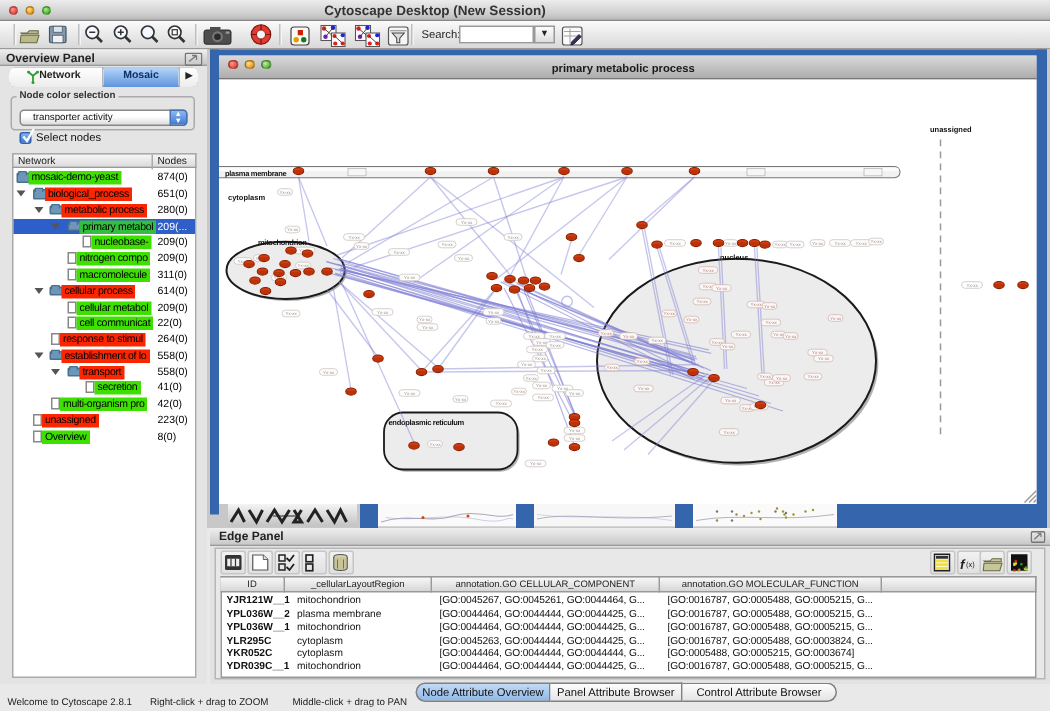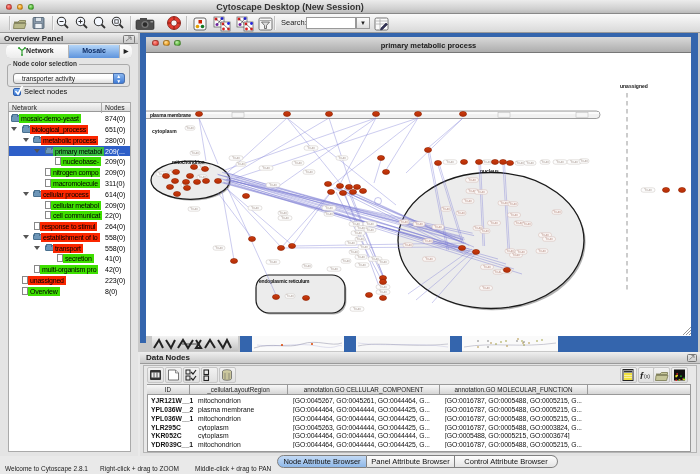--- a/index.html
+++ b/index.html
@@ -31,21 +31,21 @@
 .tnum{position:absolute;left:96px;top:1px;font-size:7px;color:#000;}
 .arrow{position:absolute;top:3px;width:0;height:0;border-left:3px solid transparent;border-right:3px solid transparent;border-top:4px solid #555;}
 .folder{position:absolute;top:2px;width:9px;height:6.5px;background:#6d96b8;border:1px solid #49708f;border-radius:1px;}
 .folder:before{content:"";position:absolute;left:0;top:-2px;width:4px;height:2px;background:#6d96b8;border:1px solid #49708f;border-bottom:none;border-radius:1px 1px 0 0;}
 .ficon{position:absolute;top:1px;width:6px;height:8px;background:#fff;border:1px solid #888;}
 
 .mdi{left:138px;top:33px;width:562px;height:319px;background:#c8c8c8;}
 .winborder{background:#3465ad;}
 .wtitle{left:146px;top:37px;width:545px;height:16px;background:linear-gradient(#d9d9d9,#adadad);border-bottom:1px solid #777;}
 .wtl{border-radius:50%;width:6.5px;height:6.5px;top:39.5px;}
-.wtext{left:156px;top:41px;width:545px;text-align:center;font-size:7.5px;font-weight:bold;color:#1a1a1a;}
+.wtext{left:143px;top:41px;width:545px;text-align:center;font-size:7.5px;font-weight:bold;color:#1a1a1a;}
 .canvas{left:146px;top:53px;width:545px;height:283px;background:#fff;overflow:hidden;}
 
 .dptitle{left:140px;top:352px;width:560px;height:12px;background:linear-gradient(#efefef,#c9c9c9);border-bottom:1px solid #9a9a9a;font-size:8px;font-weight:bold;color:#222;padding:1px 0 0 6px;}
 .dpbody{left:140px;top:364px;width:560px;height:92px;background:#e2e2e2;}
 .dpinner{left:143px;top:365px;width:554px;height:88px;background:#e8e8e8;border:1px solid #b5b5b5;}
 .dbtn{position:absolute;width:17px;height:16px;border:1px solid #c6c6c6;border-radius:2px;background:linear-gradient(#f2f2f2,#e0e0e0);}
 .table{left:147px;top:384px;width:544px;height:68px;background:#fff;border:1px solid #999;}
 .th{position:absolute;top:384px;height:11px;background:linear-gradient(#f8f8f8,#d6d6d6);border:1px solid #999;border-left:none;font-size:6.3px;color:#222;text-align:center;line-height:10px;overflow:hidden;}
 .td{position:absolute;font-size:6.8px;color:#111;white-space:nowrap;overflow:hidden;}
 .btab{position:absolute;top:455px;height:13px;font-size:7.5px;line-height:12px;text-align:center;color:#111;border:1px solid #808080;}
@@ -708,21 +708,21 @@
 <circle cx="75" cy="5" r="0.8" fill="#999933"></circle>
 <circle cx="62" cy="6" r="0.8" fill="#777"></circle>
 <circle cx="45" cy="10" r="0.8" fill="#aa8833"></circle>
 <circle cx="62" cy="9" r="0.8" fill="#999933"></circle>
 <circle cx="39" cy="6" r="0.8" fill="#999933"></circle>
 <circle cx="26" cy="5" r="0.8" fill="#777"></circle>
 <circle cx="16" cy="5" r="0.8" fill="#777"></circle>
 <circle cx="26" cy="11" r="0.8" fill="#777"></circle>
 </svg>
 <div class="abs winborder" style="left:558px;top:336px;width:140px;height:16px"></div>
-<div class="abs dptitle">Data Nodes</div>
+<div class="abs dptitle">Edge Panel</div>
 <svg class="abs" style="left:687px;top:354px" width="10" height="8" viewBox="0 0 10 8">
 <rect x="0.5" y="0.5" width="9" height="7" rx="1" fill="none" stroke="#777" stroke-width="1"></rect>
 <path d="M2.5 5.5 L7 1.5 M7 1.5 h-2.5 M7 1.5 v2.5" stroke="#777" stroke-width="0.8" fill="none"></path>
   </svg>
 <div class="abs dpbody"></div>
 <div class="abs dpinner"></div>
 <div class="dbtn" style="left:147px;top:367px"></div>
 <div class="dbtn" style="left:165px;top:367px"></div>
 <div class="dbtn" style="left:183px;top:367px"></div>
 <div class="dbtn" style="left:201px;top:367px"></div>
@@ -811,17 +811,17 @@
 <div class="td" style="left:293px;top:423.55px;width:146px;letter-spacing:-0.1px">[GO:0045263, GO:0044444, GO:0044425, G...</div>
 <div class="td" style="left:445px;top:423.55px;width:143px;letter-spacing:-0.1px">[GO:0016787, GO:0005488, GO:0003824, G...</div>
 <div class="td" style="left:151px;top:432.3px;width:42px;font-weight:bold">YKR052C</div>
 <div class="td" style="left:198px;top:432.3px;width:88px">cytoplasm</div>
 <div class="td" style="left:293px;top:432.3px;width:146px;letter-spacing:-0.1px">[GO:0044464, GO:0044444, GO:0044444, G...</div>
 <div class="td" style="left:445px;top:432.3px;width:143px;letter-spacing:-0.1px">[GO:0005488, GO:0005215, GO:0003674]</div>
 <div class="td" style="left:151px;top:441.05px;width:42px;font-weight:bold">YDR039C__1</div>
 <div class="td" style="left:198px;top:441.05px;width:88px">mitochondrion</div>
 <div class="td" style="left:293px;top:441.05px;width:146px;letter-spacing:-0.1px">[GO:0044464, GO:0044444, GO:0044425, G...</div>
 <div class="td" style="left:445px;top:441.05px;width:143px;letter-spacing:-0.1px">[GO:0016787, GO:0005488, GO:0005215, G...</div>
-<div class="btab" style="left:277px;width:90px;background:linear-gradient(#c3daf5,#8fb8e8);border-radius:7px 0 0 7px;">Node Attribute Browser</div>
+<div class="btab" style="left:277px;width:90px;background:linear-gradient(#c3daf5,#8fb8e8);border-radius:7px 0 0 7px;">Node Attribute Overview</div>
 <div class="btab" style="left:367px;width:88px;background:linear-gradient(#fdfdfd,#e4e4e4);border-left:none;">Panel Attribute Browser</div>
 <div class="btab" style="left:455px;width:103px;background:linear-gradient(#fdfdfd,#e4e4e4);border-left:none;border-radius:0 7px 7px 0;">Control Attribute Browser</div>
 <div class="status" style="left:5px">Welcome to Cytoscape 2.8.1</div>
 <div class="status" style="left:100px">Right-click + drag to ZOOM</div>
 <div class="status" style="left:195px">Middle-click + drag to PAN</div>
 </body></html>

